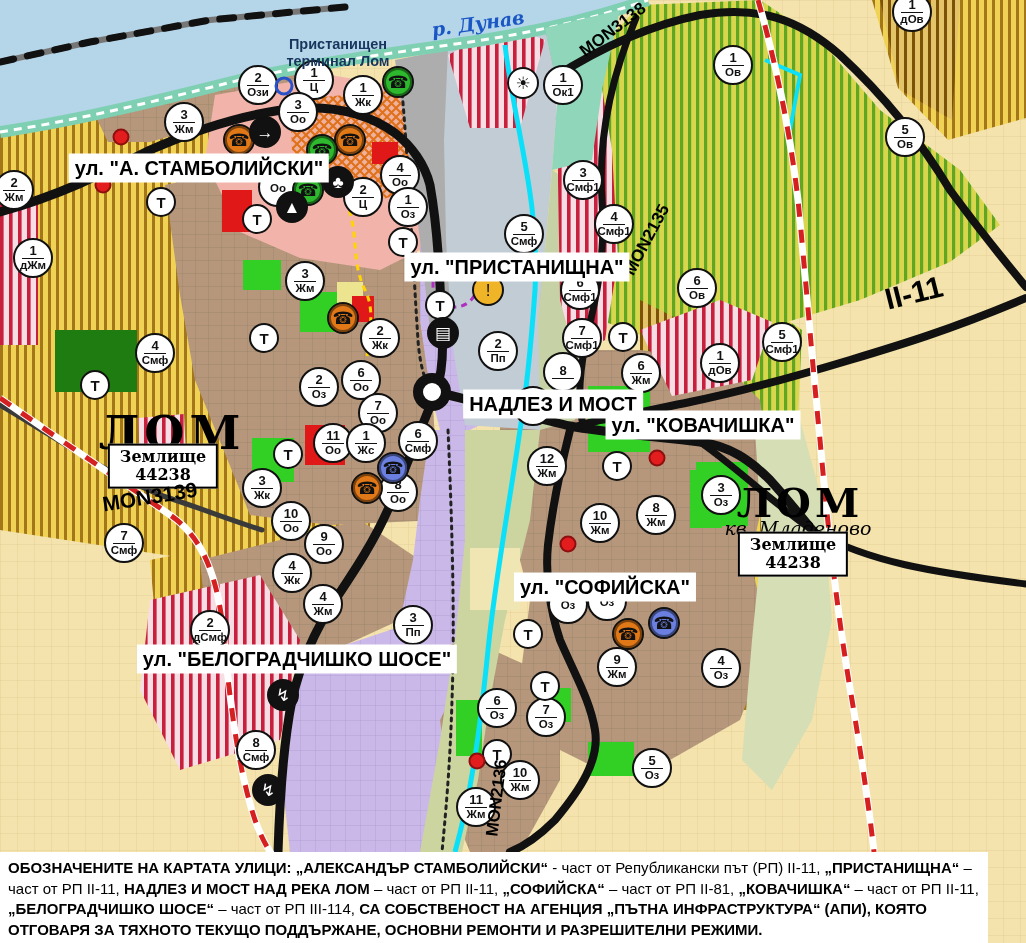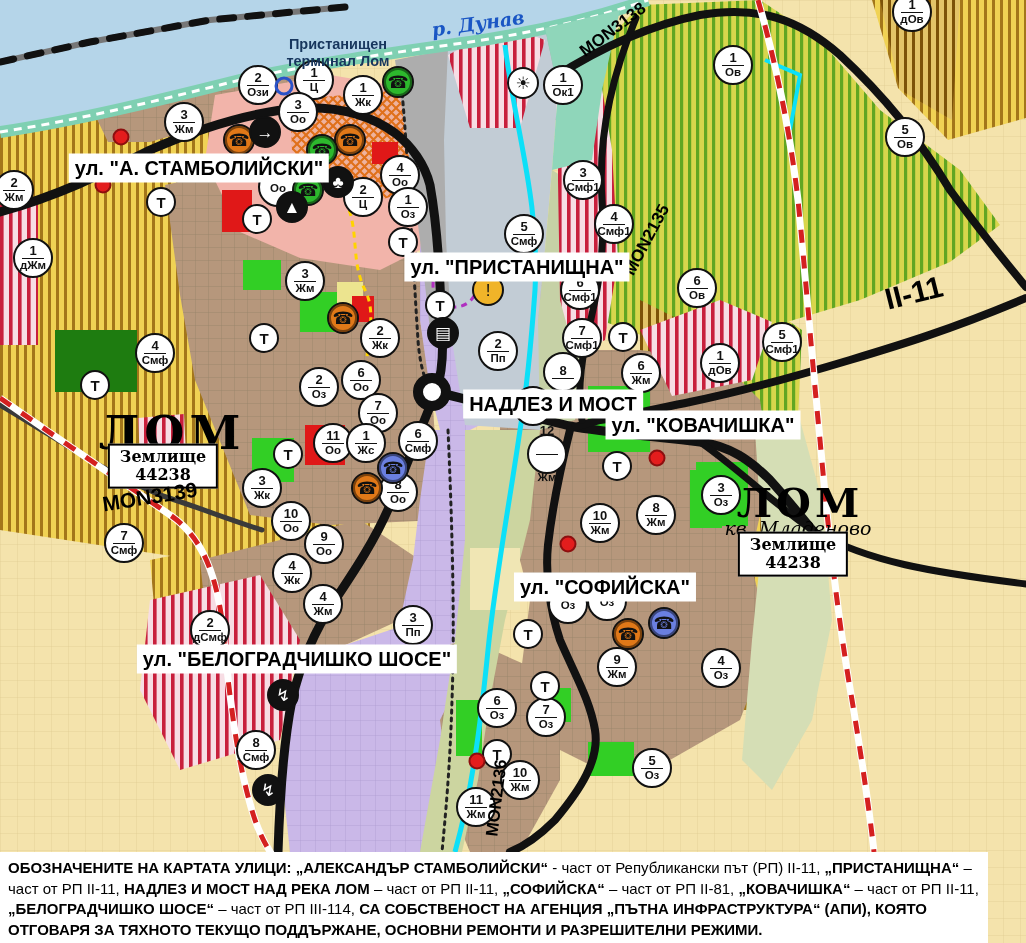--- a/index.html
+++ b/index.html
@@ -398,21 +398,21 @@
       <div class="marker" style="left: 533px; top: 406px;">
         <span class="num">5</span>
         <span class="bar"></span>
         <span class="code">Жм</span>
       </div>
       <div class="marker" style="left: 641px; top: 373px;">
         <span class="num">6</span>
         <span class="bar"></span>
         <span class="code">Жм</span>
       </div>
-      <div class="marker" style="left: 547px; top: 454px; gap: 16px;">
+      <div class="marker" style="left: 547px; top: 466px;">
         <span class="num">12</span>
         <span class="bar"></span>
         <span class="code">Жм</span>
       </div>
       <div class="marker" style="left: 656px; top: 515px;">
         <span class="num">8</span>
         <span class="bar"></span>
         <span class="code">Жм</span>
       </div>
       <div class="marker" style="left: 721px; top: 495px;">

